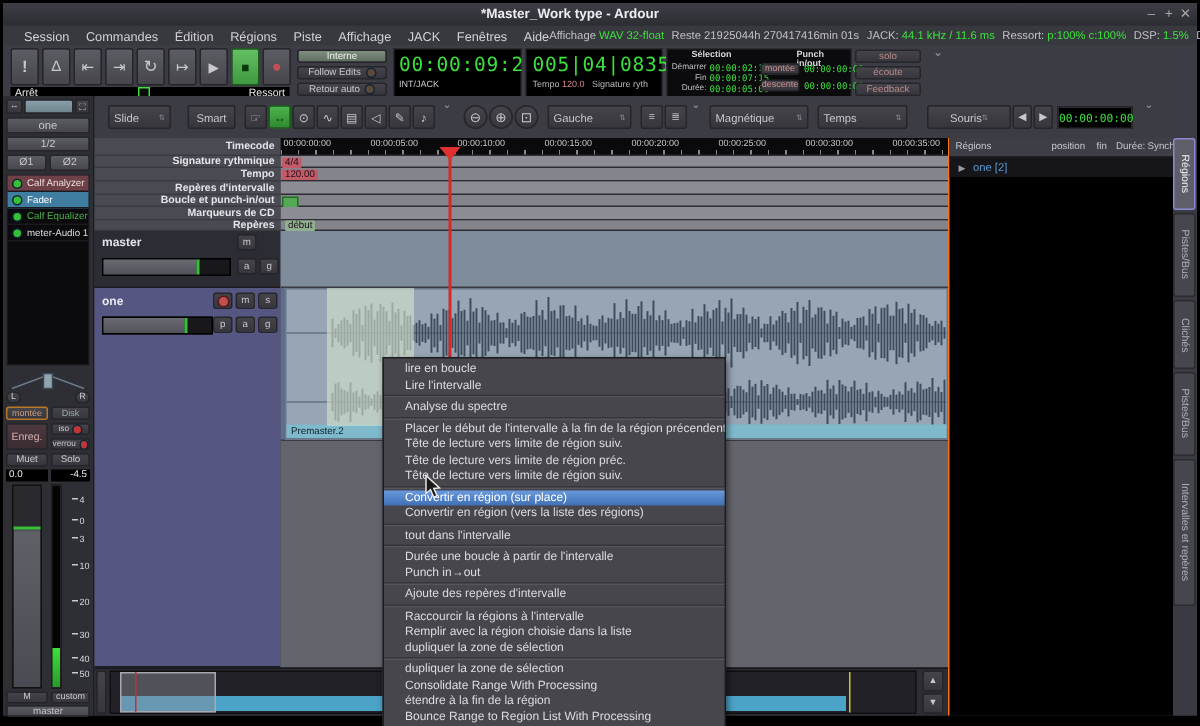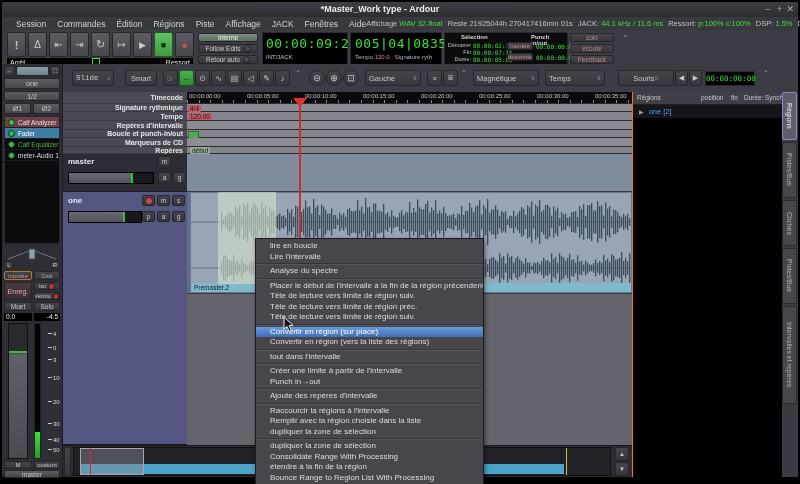--- a/index.html
+++ b/index.html
@@ -269,21 +269,21 @@
       </div>
     <div class="btn dark abs" style="left:32px;top:397px;width:26px;height:8px;font-size:6px;">
         <span>custom</span>
       </div>
     <div class="btn abs" style="left:2px;top:406px;width:56px;height:8px;font-size:6.5px;">
         <span>master</span>
       </div>
   </div>
 
   <div class="abs" style="left:61px;top:62px;width:735px;height:28px;background:#3c3c44;border-bottom:1px solid #25252a;">
-    <div class="btn dark abs" style="left:9px;top:6px;width:42px;height:16px;font-size:7.5px;justify-content:space-between;padding:0 3px;font-family:Liberation Mono, monospace;">
+    <div class="btn dark abs" style="left:9px;top:6px;width:42px;height:16px;font-size:7.5px;justify-content:space-between;padding:0 3px;">
         <span>Slide</span>
         <span style="font-size:5px;color:#889;">⇅</span>
       </div>
     <div class="btn dark abs" style="left:62px;top:6px;width:32px;height:16px;font-size:7.5px;">
         <span>Smart</span>
       </div>
     <div class="abs" style="left:100px;top:6px;display:flex;gap:1px;">
       <div class="btn dark" style="width:15px;height:16px;font-size:8px;">
           <span>☞</span>
         </div>
@@ -928,21 +928,21 @@
     <div class="menu-item">Placer le début de l'intervalle à la fin de la région précendente</div>
     <div class="menu-item">Tête de lecture vers limite de région suiv.</div>
     <div class="menu-item">Tête de lecture vers limite de région préc.</div>
     <div class="menu-item">Tête de lecture vers limite de région suiv.</div>
     <div class="sep"></div>
     <div class="menu-item hl">Convertir en région (sur place)</div>
     <div class="menu-item">Convertir en région (vers la liste des régions)</div>
     <div class="sep"></div>
     <div class="menu-item">tout dans l'intervalle</div>
     <div class="sep"></div>
-    <div class="menu-item">Créer une limite à partir de l'intervalle</div>
+    <div class="menu-item">Durée une boucle à partir de l'intervalle</div>
     <div class="menu-item">Punch in→out</div>
     <div class="sep"></div>
     <div class="menu-item">Ajoute des repères d'intervalle</div>
     <div class="sep"></div>
     <div class="menu-item">Raccourcir la régions à l'intervalle</div>
     <div class="menu-item">Remplir avec la région choisie dans la liste</div>
     <div class="menu-item">dupliquer la zone de sélection</div>
     <div class="sep"></div>
     <div class="menu-item">dupliquer la zone de sélection</div>
     <div class="menu-item">Consolidate Range With Processing</div>

